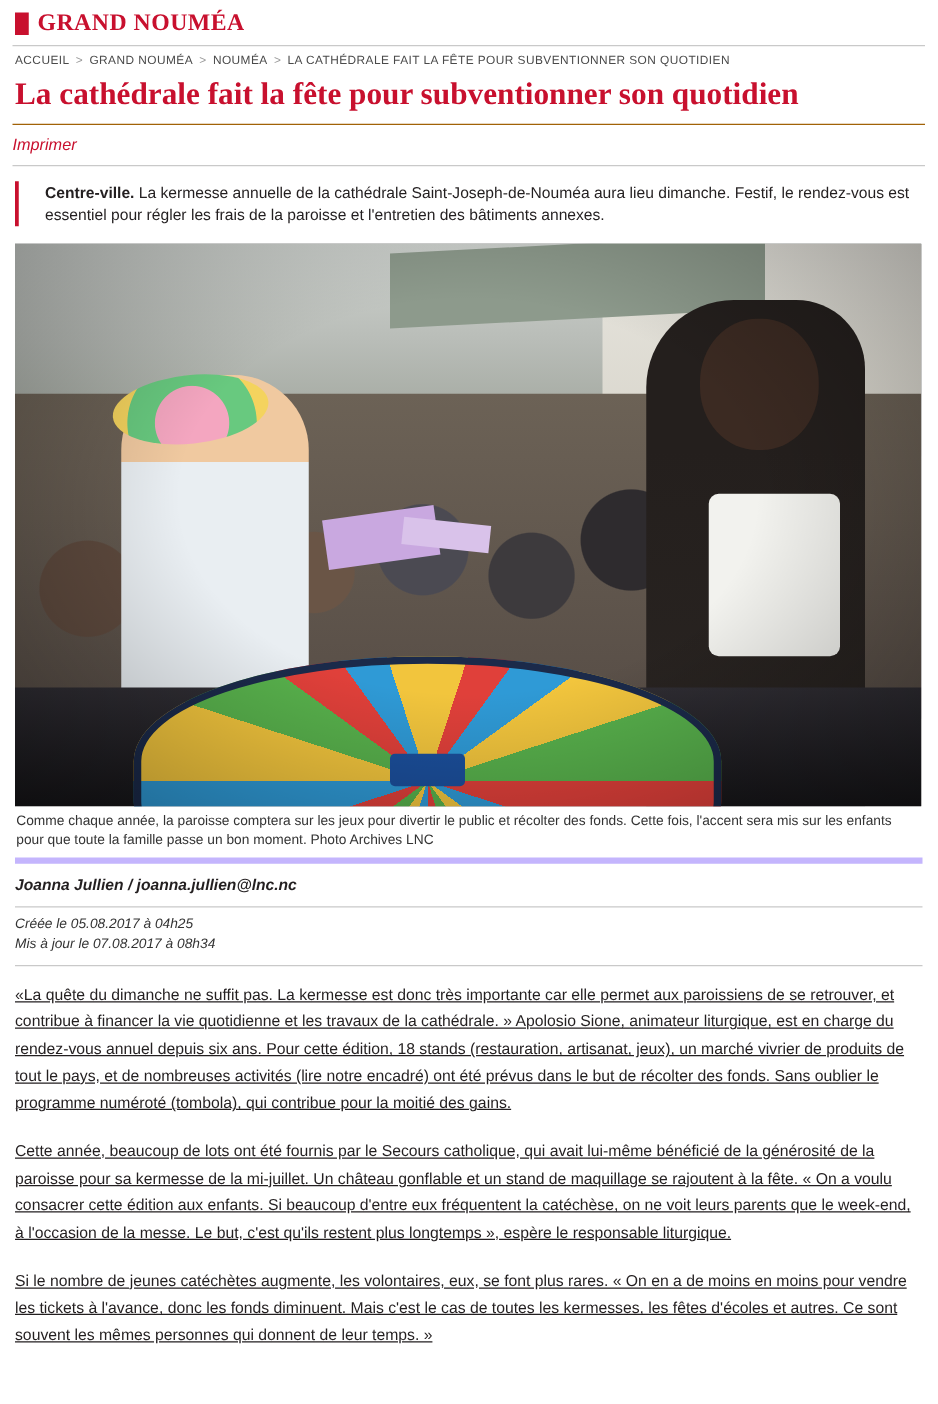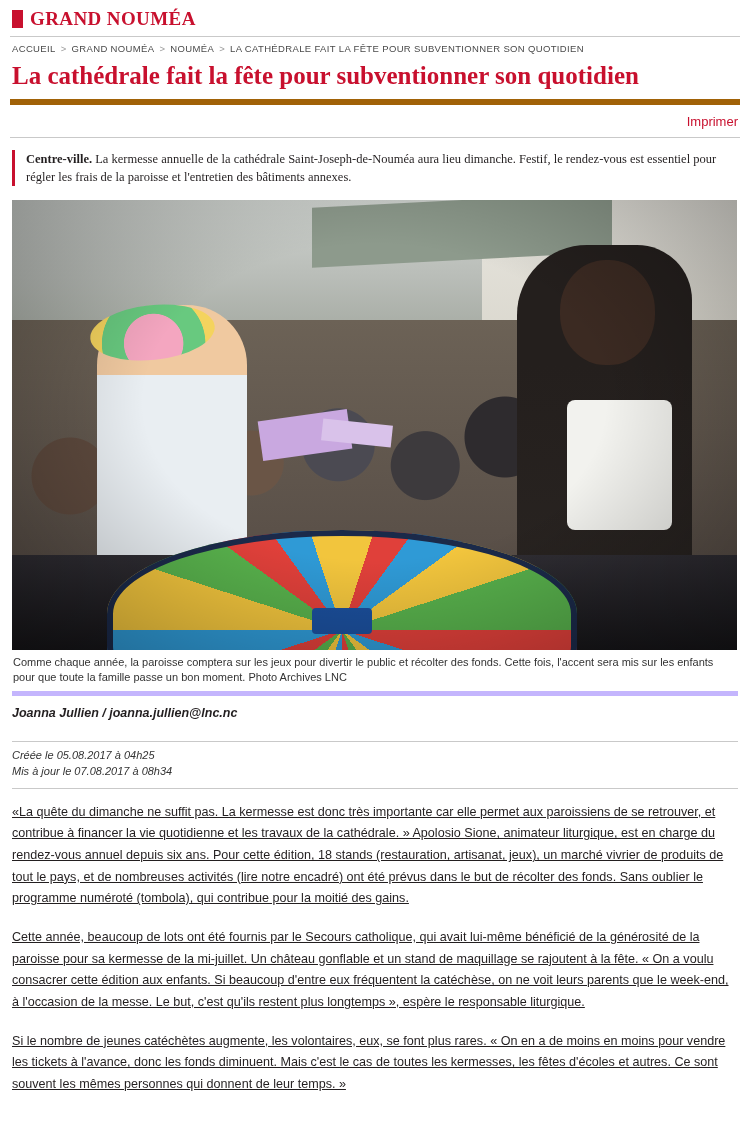--- a/index.html
+++ b/index.html
@@ -74,41 +74,40 @@
     font-family: "Liberation Serif", serif;
     font-weight: bold;
     color: #c8102e;
     font-size: 25px;
     line-height: 1.12;
     margin: 5px 0 9px 2px;
   }
 
   
   .toolbar {
-    border-top: 6px solid #a16207;
+    border-top: 1px solid #a16207;
     border-bottom: 1px solid #c9c9c9;
     padding: 7px 2px 7px 0;
-    text-align: right;
     margin-bottom: 12px;
+    font-style: italic;
   }
   .toolbar a {
     color: #c8102e;
     font-size: 13px;
     text-decoration: none;
   }
 
   
   .standfirst {
     border-left: 3px solid #c8102e;
-    padding: 0 0 0 11px;
+    padding: 0 0 0 21px;
     margin: 0 2px 14px 2px;
     font-size: 12.5px;
     line-height: 1.45;
     color: #231f20;
-    font-family: Liberation Serif, serif;
   }
   .standfirst b {
     font-weight: bold;
   }
 
   
   figure {
     margin: 0 2px 10px 2px;
   }
   .photo {
@@ -214,21 +213,21 @@
     width: 725px;
   }
 
   
   .byline {
     margin: 9px 2px 0 2px;
     font-style: italic;
     font-weight: bold;
     font-size: 12.5px;
     color: #231f20;
-    padding-bottom: 21px;
+    padding-bottom: 10px;
     border-bottom: 1px solid #c9c9c9;
   }
   .dates {
     margin: 6px 2px 0 2px;
     font-style: italic;
     font-size: 11px;
     line-height: 1.45;
     color: #333;
     padding-bottom: 8px;
     border-bottom: 1px solid #c9c9c9;

